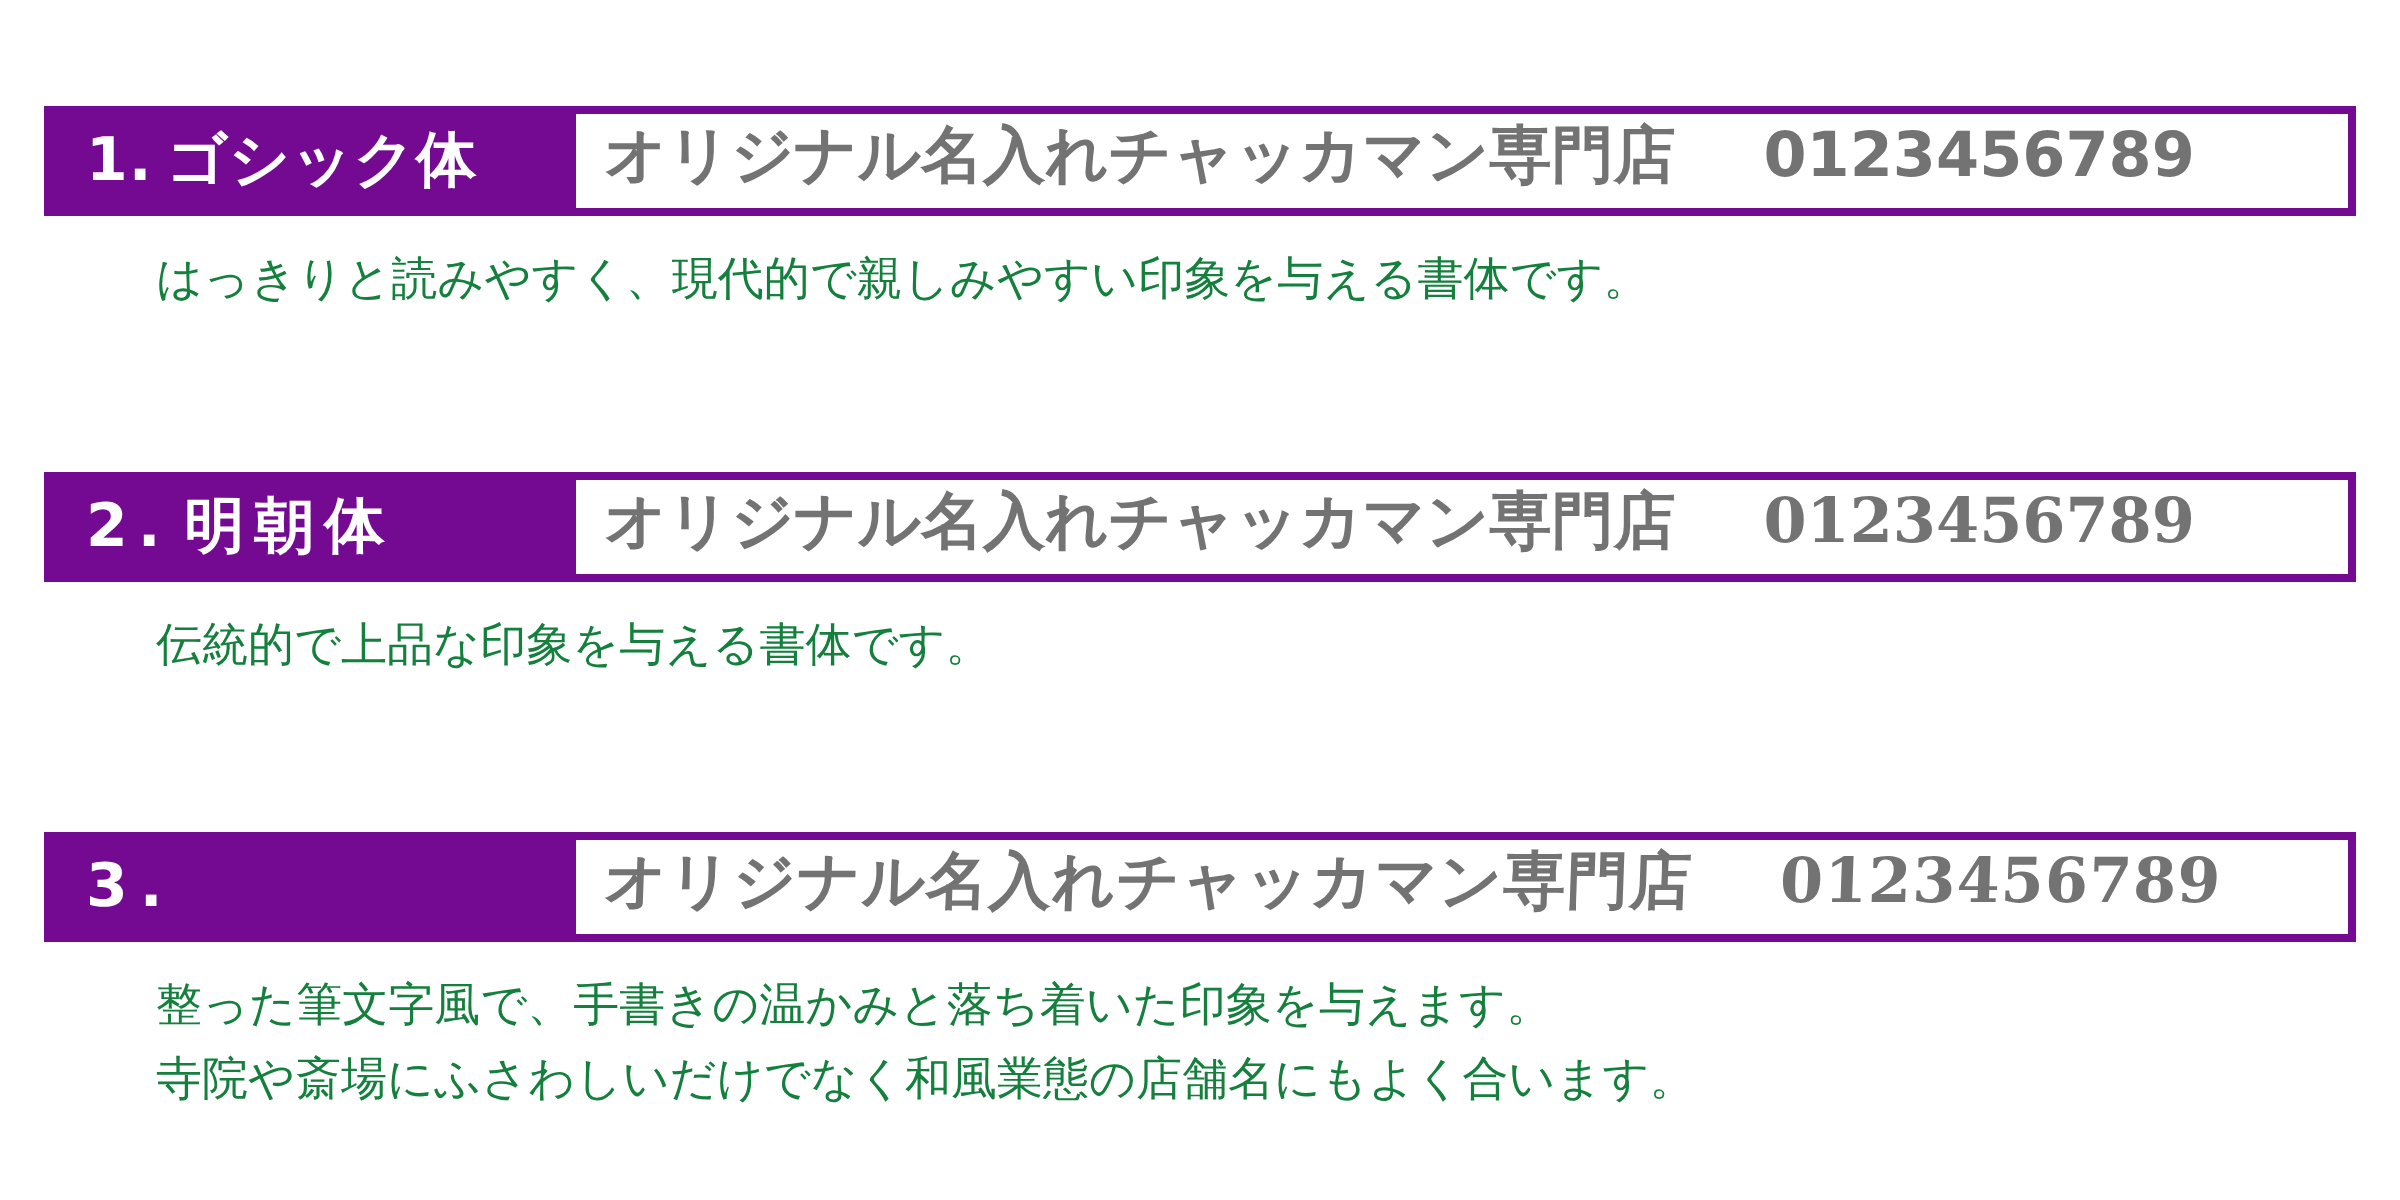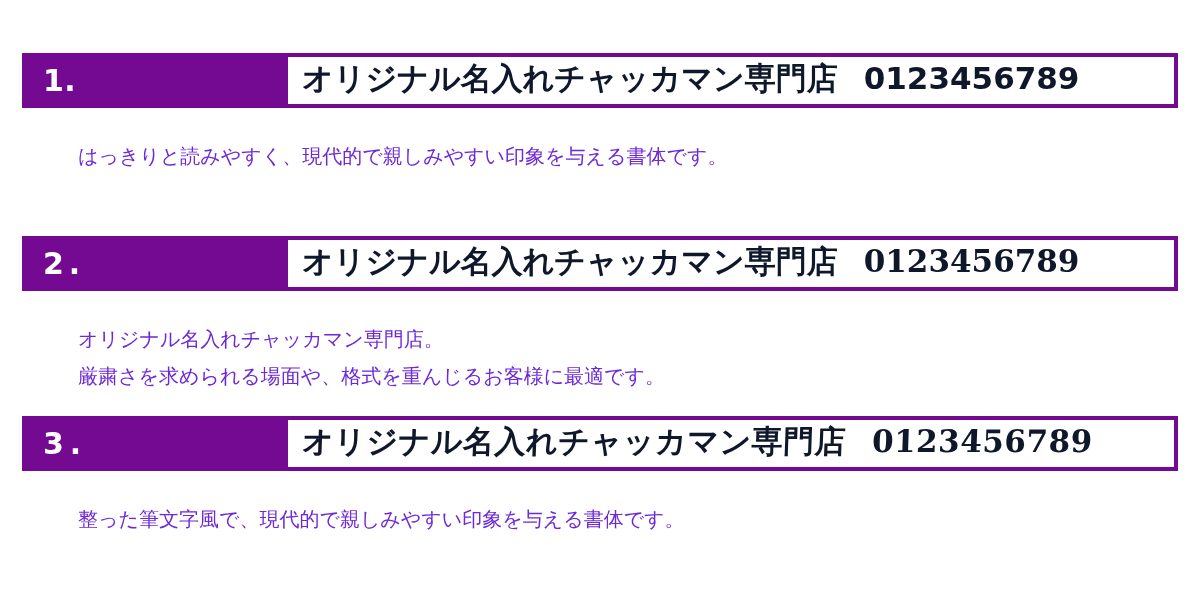--- a/index.html
+++ b/index.html
@@ -82,35 +82,35 @@
   .banner-sample {
     flex: 1 1 auto;
     margin: 4px 4px 4px 0;
     background: #ffffff;
     display: flex;
     align-items: center;
     padding: 0 10px 5px 14px;
     box-sizing: border-box;
     overflow: hidden;
     white-space: nowrap;
-    color: #0f172a;
+    color: #737373;
     text-align: right;
   }
 
   .sample-text {
     font-size: 31px;
     line-height: 1;
     display: inline-block;
   }
 
   .sample-digits {
     font-size: 31px;
     line-height: 1;
     display: inline-block;
-    margin-left: 26px;
+    margin-left: 44px;
   }
 
   
   .block-1 .sample-text,
   .block-1 .sample-digits {
     font-family: "DejaVu Sans", "Liberation Sans", sans-serif;
     font-weight: bold;
     letter-spacing: 0px;
   }
   .block-2 .sample-text,
@@ -123,77 +123,79 @@
   .block-3 .sample-digits {
     font-family: "DejaVu Serif", "Liberation Serif", serif;
     font-weight: bold;
     font-style: normal;
     letter-spacing: 0.5px;
     transform: skewX(-2deg);
   }
 
   
   .desc {
-    margin-top: 30px;
+    margin-top: 14px;
     padding-left: 56px;
-    color: #6d28d9;
-    font-family: "DejaVu Sans", "Liberation Sans", sans-serif;
-    font-size: 20px;
+    color: #15803d;
+    font-family: "DejaVu Sans", "Liberation Sans", sans-serif;
+    font-size: 23px;
     line-height: 37px;
     letter-spacing: 0px;
     white-space: nowrap;
   }
   .desc-line {
     display: block;
   }
 </style>
 </head>
 <body>
 
 <div class="sheet">
 
   <section class="font-block block-1">
     <div class="banner">
       <div class="banner-label">
         <span class="idx">1.</span>
+        <span>ゴシック体</span>
       </div>
       <div class="banner-sample">
         <span class="sample-text">オリジナル名入れチャッカマン専門店</span>
         <span class="sample-digits">0123456789</span>
       </div>
     </div>
     <div class="desc">
       <span class="desc-line">はっきりと読みやすく、現代的で親しみやすい印象を与える書体です。</span>
     </div>
   </section>
 
   <section class="font-block block-2">
     <div class="banner">
       <div class="banner-label">
         <span class="idx">2.</span>
+        <span>明朝体</span>
       </div>
       <div class="banner-sample">
         <span class="sample-text">オリジナル名入れチャッカマン専門店</span>
         <span class="sample-digits">0123456789</span>
       </div>
     </div>
     <div class="desc">
-      <span class="desc-line">オリジナル名入れチャッカマン専門店。</span>
-      <span class="desc-line">厳粛さを求められる場面や、格式を重んじるお客様に最適です。</span>
+      <span class="desc-line">伝統的で上品な印象を与える書体です。</span>
     </div>
   </section>
 
   <section class="font-block block-3">
     <div class="banner">
       <div class="banner-label">
         <span class="idx">3.</span>
       </div>
       <div class="banner-sample">
         <span class="sample-text">オリジナル名入れチャッカマン専門店</span>
         <span class="sample-digits">0123456789</span>
       </div>
     </div>
     <div class="desc">
-      <span class="desc-line">整った筆文字風で、現代的で親しみやすい印象を与える書体です。</span>
+      <span class="desc-line">整った筆文字風で、手書きの温かみと落ち着いた印象を与えます。</span>
+      <span class="desc-line">寺院や斎場にふさわしいだけでなく和風業態の店舗名にもよく合います。</span>
     </div>
   </section>
 
 </div>
 
 </body></html>

